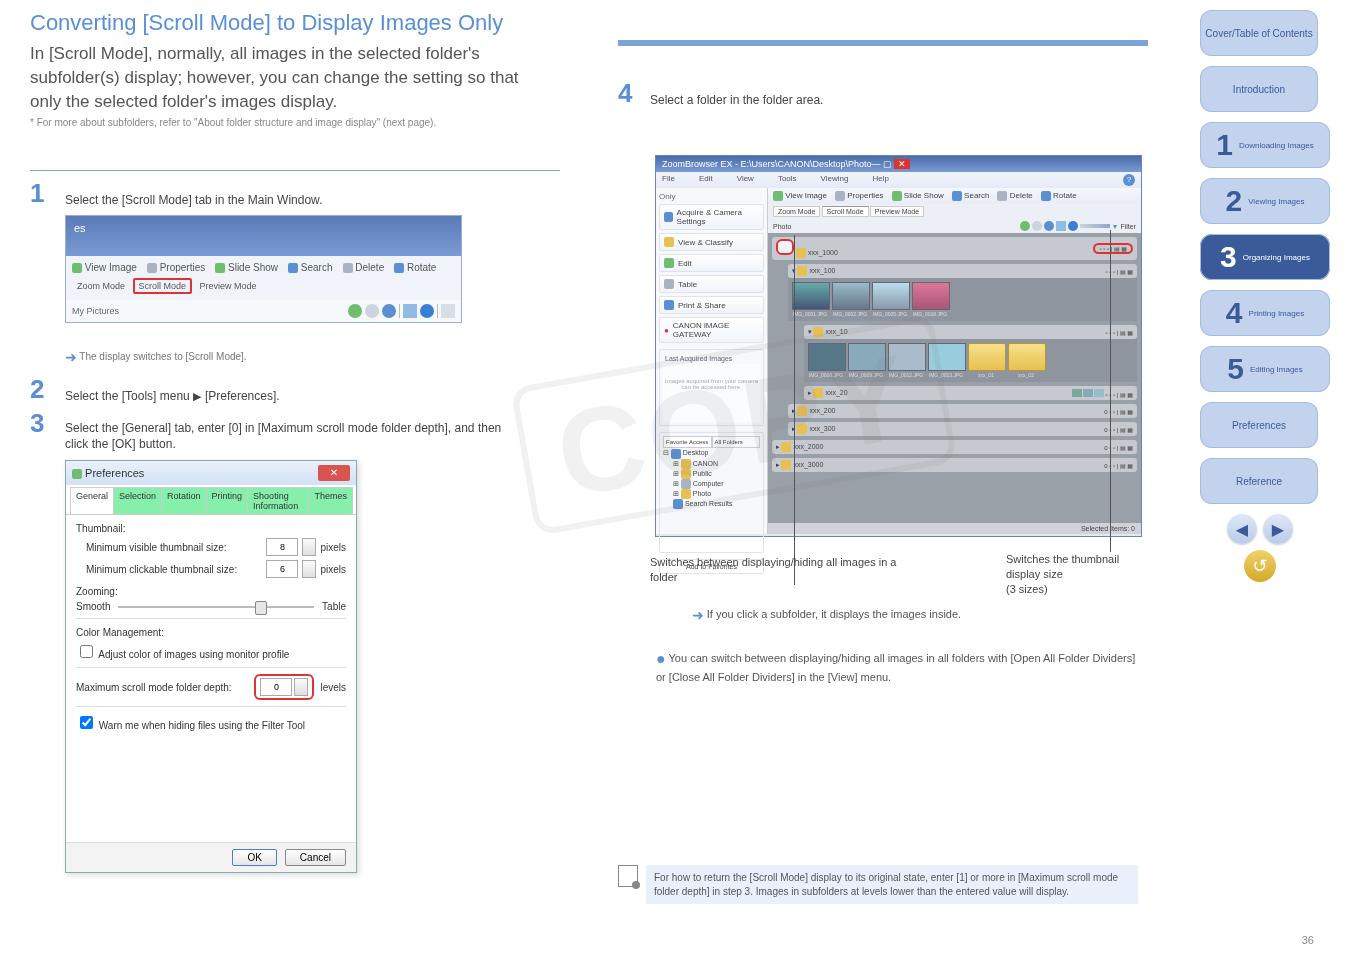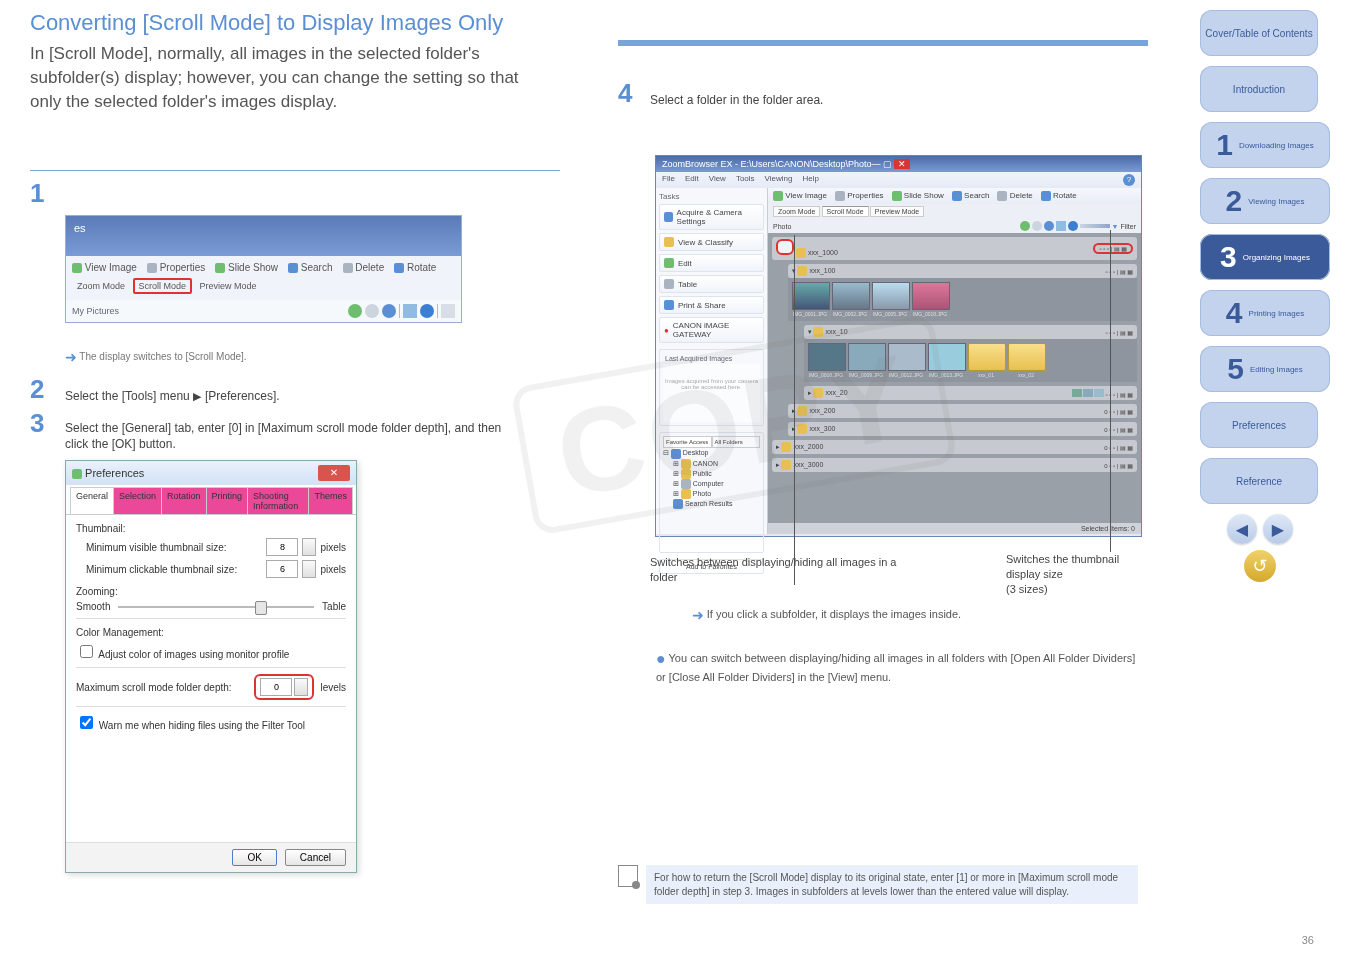--- a/index.html
+++ b/index.html
@@ -40,42 +40,42 @@
 .shot1 .modes .sel{border:2px solid #d33;border-radius:2px;}
 .shot1 .path{background:#f6f9fc;padding:4px 6px;font-size:9px;color:#667;display:flex;justify-content:space-between;align-items:center;}
 .shot1 .icorow{display:flex;gap:3px;align-items:center;}
 .shot1 .icorow span{width:14px;height:14px;display:inline-block;}
 
 
 .pref{position:absolute;left:65px;top:460px;width:290px;border:1px solid #8aa;background:#fff;font-size:10px;color:#333;box-shadow:2px 2px 6px rgba(0,0,0,.15);}
 .pref .ptitle{background:linear-gradient(#eaf1fb,#d2e1f5);padding:4px 6px;font-size:11px;display:flex;justify-content:space-between;align-items:center;}
 .pref .ptitle .closex{background:#d9534f;color:#fff;width:32px;height:16px;border-radius:2px;text-align:center;font-size:10px;line-height:16px;}
 .pref .tabs{display:flex;font-size:9px;border-bottom:1px solid #ccc;padding:2px 4px 0 4px;gap:0;}
-.pref .tabs span{padding:3px 5px;border:1px solid #ccc;border-bottom:none;background:#ec4899;margin-right:-1px;}
+.pref .tabs span{padding:3px 5px;border:1px solid #ccc;border-bottom:none;background:#86efac;margin-right:-1px;}
 .pref .tabs span.act{background:#fff;}
 .pref .body{padding:8px 10px 6px 10px;}
 .pref .row{margin:4px 0;display:flex;justify-content:space-between;align-items:center;}
 .pref .row .inp{display:flex;align-items:center;gap:4px;}
 .pref input[type=text]{width:26px;height:14px;font-size:9px;border:1px solid #aaa;text-align:center;}
 .pref .spin{width:12px;height:16px;border:1px solid #aaa;background:linear-gradient(#fafafa,#e0e0e0);}
 .pref .sect{margin-top:8px;font-size:10px;}
 .pref .slider{display:flex;align-items:center;gap:8px;margin:4px 0;}
 .pref .track{flex:1;height:2px;background:#bbb;position:relative;}
 .pref .thumb{position:absolute;top:-5px;left:70%;width:10px;height:12px;background:#e6e6e6;border:1px solid #888;border-radius:2px;}
 .pref hr{border:none;border-top:1px solid #ddd;margin:6px 0;}
 .pref .depth{display:flex;align-items:center;gap:6px;}
 .pref .depth .circ{border:2px solid #d33;border-radius:6px;padding:2px 4px;display:flex;align-items:center;gap:2px;}
 .pref .btns{display:flex;justify-content:flex-end;gap:8px;padding:6px 10px;border-top:1px solid #ddd;background:#f3f3f3;}
 .pref .btns button{font-size:10px;padding:2px 14px;border:1px solid #888;background:linear-gradient(#fff,#e6e6e6);border-radius:2px;}
 .pref .btns button.ok{border:1px solid #4a7fc9;}
 
 
 .app{position:absolute;left:655px;top:155px;width:485px;height:380px;border:1px solid #6a85b8;background:#e8e8e8;font-size:8px;color:#444;}
 .app .atitle{background:linear-gradient(#4b6ba8,#7a9bd4);color:#fff;padding:3px 6px;font-size:9px;display:flex;}
-.app .amenu{background:linear-gradient(#f0f4fa,#e5ebf6);padding:2px 6px;font-size:8px;color:#556;display:flex;gap:10px;}
+.app .amenu{background:linear-gradient(#f0f4fa,#e5ebf6);padding:2px 6px;font-size:8px;color:#556;display:flex;gap:24px;}
 .app .asub{display:flex;}
 .app .side{width:105px;background:#f6f8fb;border-right:1px solid #ccc;padding:4px 3px;}
 .app .side .btnrow{padding:3px 4px;border:1px solid #dde4ee;border-radius:2px;margin-bottom:3px;background:linear-gradient(#fff,#f0f4fa);display:flex;align-items:center;gap:4px;}
 .app .side .lastacq{margin-top:6px;border:1px solid #dde4ee;border-radius:2px;padding:3px;}
 .app .side .laq-head{font-size:7px;color:#667;padding:2px;}
 .app .side .laq-body{height:44px;background:#fbfcfe;font-size:6px;color:#aaa;text-align:center;padding-top:14px;}
 .app .side .tree{margin-top:6px;border:1px solid #dde4ee;border-radius:2px;padding:3px;font-size:7px;line-height:1.4;}
 .app .side .fav{margin-top:6px;border:1px solid #dde4ee;border-radius:2px;padding:3px;text-align:center;font-size:7px;}
 .app .main{flex:1;display:flex;flex-direction:column;}
 .app .tb2{background:linear-gradient(#f5f7fc,#e8edf6);padding:3px 5px;display:flex;gap:8px;align-items:center;}
@@ -124,25 +124,27 @@
 .bullet{color:#5a8fd4;font-size:16px;vertical-align:middle;}
 </style>
 </head>
 <body>
 
 <div class="page">
 
   <div class="hdr-left">
     <h1>Converting [Scroll Mode] to Display Images Only</h1>
     <div class="sub">In [Scroll Mode], normally, all images in the selected folder's subfolder(s) display; however, you can change the setting so that only the selected folder's images display.</div>
+    <div class="note">* For more about subfolders, refer to "About folder structure and image display" (next page).</div>
   </div>
   <div class="divider1"></div>
   <div class="divider2"></div>
 
   <div class="stepnum" style="left:30px;top:178px;">1</div>
+  <div class="steptxt" style="left:65px;top:192px;width:420px;">Select the [Scroll Mode] tab in the Main Window.</div>
   <div class="stepsub" style="left:65px;top:348px;">
     <span class="arrow-r">➜</span>
     <span>The display switches to [Scroll Mode].</span>
   </div>
 
   <div class="shot1">
     <div class="titlebar">es</div>
     <div class="tbar">
       <span><span class="sq g"></span> <span>View Image</span></span>
       <span><span class="sq gr"></span> <span>Properties</span></span>
@@ -254,21 +256,21 @@
       <span>File</span>
       <span>Edit</span>
       <span>View</span>
       <span>Tools</span>
       <span>Viewing</span>
       <span>Help</span>
       <span style="margin-left:auto;width:12px;height:12px;border-radius:50%;background:#5a8fd4;color:#fff;text-align:center;line-height:12px;">?</span>
     </div>
     <div class="asub" style="height:346px;">
       <div class="side">
-        <div style="font-size:8px;color:#667;margin-bottom:3px;">Tasks</div>
+        <div style="font-size:8px;color:#667;margin-bottom:3px;">Only</div>
         <div class="btnrow">
             <span class="sq bl"></span>
             <span>Acquire &amp; Camera Settings</span>
           </div>
         <div class="btnrow">
             <span class="sq y"></span>
             <span>View &amp; Classify</span>
           </div>
         <div class="btnrow">
             <span class="sq g"></span>

